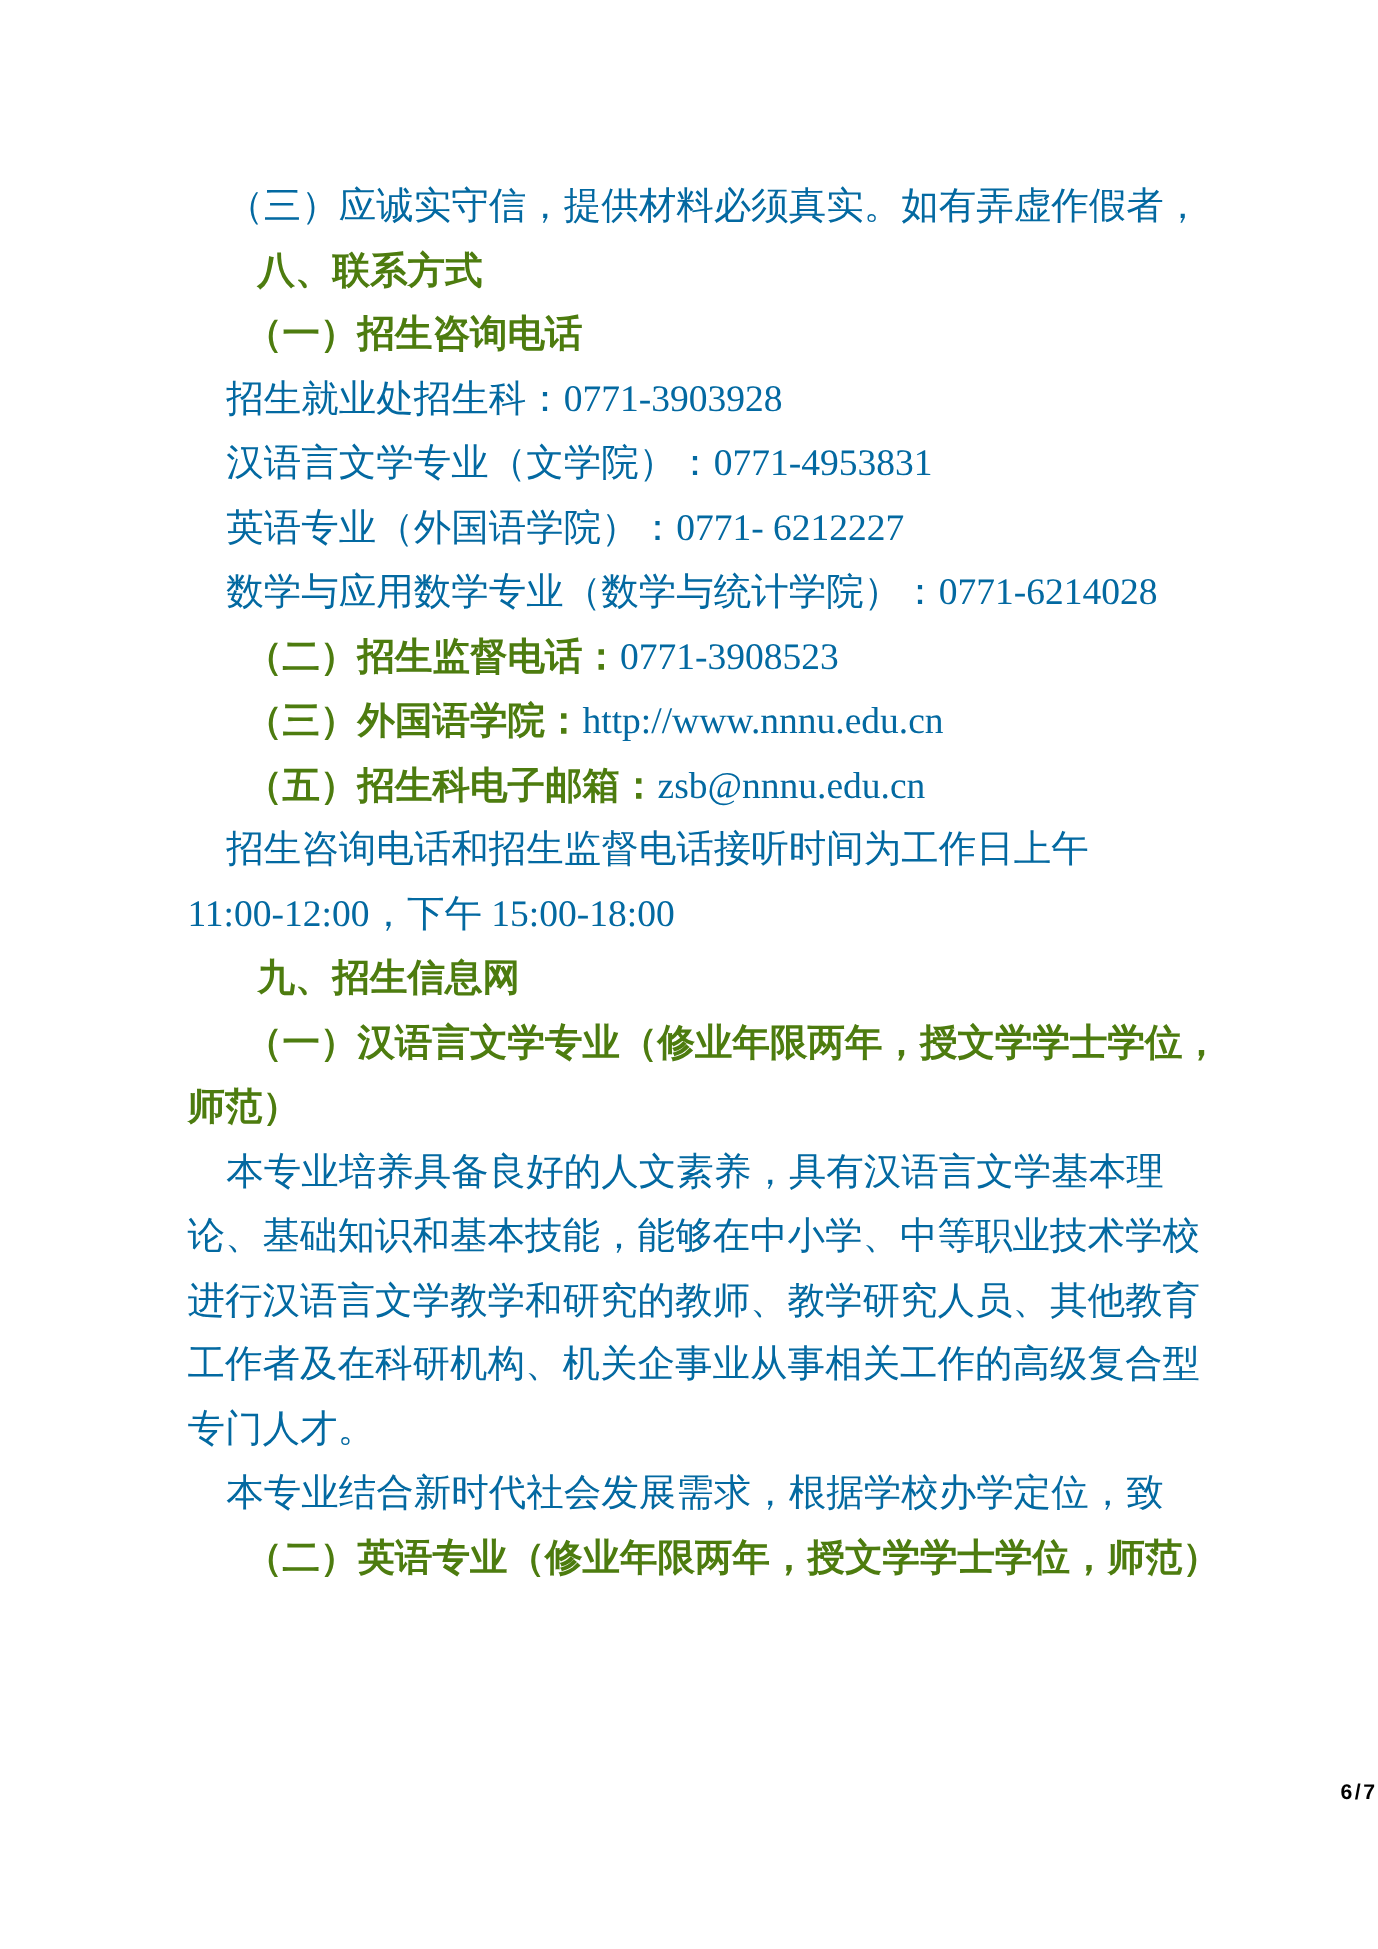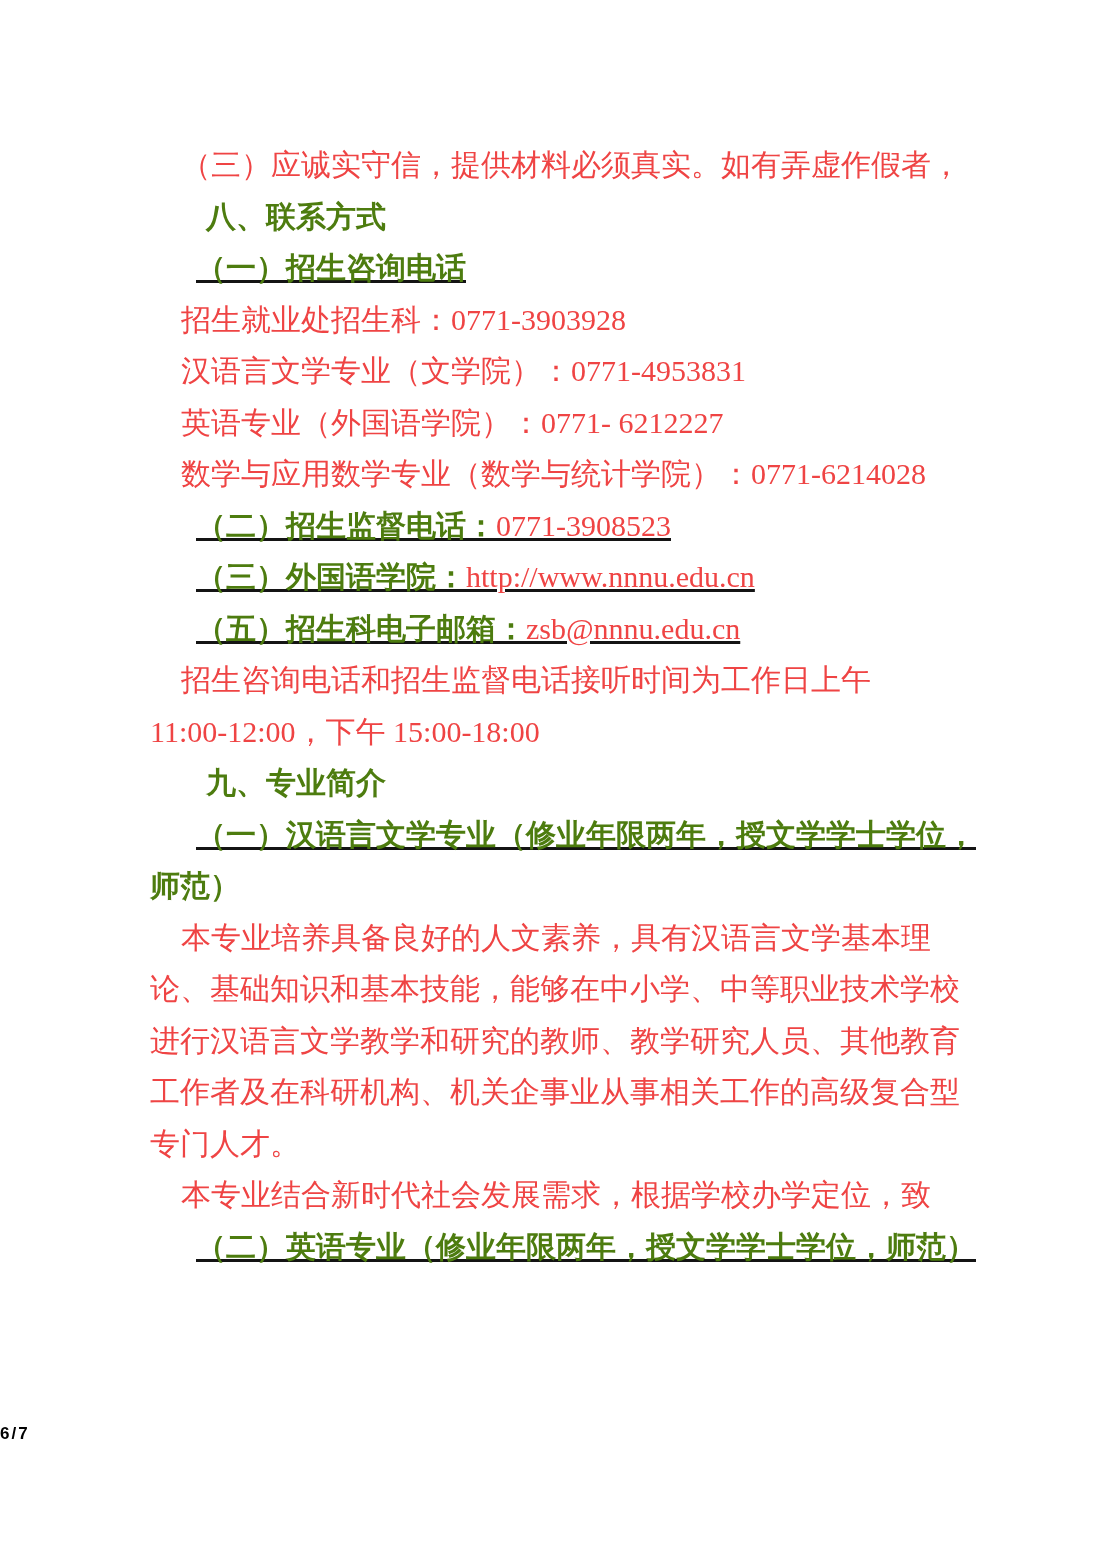--- a/index.html
+++ b/index.html
@@ -25,40 +25,40 @@
   .line {
     height: 51.5px;
     line-height: 51.5px;
     font-size: 30px;
     white-space: pre;
     color: #141414;
   }
   
   .ind-none    { padding-left: 0; }
   .ind-body    { padding-left: 31px; }
-  .ind-sub     { padding-left: 46px; text-decoration: underline; }
+  .ind-sub     { padding-left: 46px; }
   .ind-heading { padding-left: 56px; }
 
   .seg.regular {
     font-family: "Liberation Serif", serif;
     font-weight: 400;
-    color: #ef4444;
+    color: #0369a1;
   }
   .seg.bold {
     font-family: "Liberation Sans", sans-serif;
     font-weight: 700;
     color: #4d7c0f;
   }
   .footer {
     position: absolute;
     left: 0;
     right: 0;
     top: 1424px;
     height: 26px;
-    text-align: left;
+    text-align: right;
   }
   .footer .page-num {
     font-family: "Liberation Sans", sans-serif;
     font-weight: 700;
     font-size: 17px;
     letter-spacing: 2px;
     color: #000000;
   }
 </style>
 </head>
@@ -71,21 +71,21 @@
       <div class="line ind-sub"><span class="seg bold">（一）招生咨询电话</span></div>
       <div class="line ind-body"><span class="seg regular">招生就业处招生科：0771-3903928</span></div>
       <div class="line ind-body"><span class="seg regular">汉语言文学专业（文学院）：0771-4953831</span></div>
       <div class="line ind-body"><span class="seg regular">英语专业（外国语学院）：0771- 6212227</span></div>
       <div class="line ind-body"><span class="seg regular">数学与应用数学专业（数学与统计学院）：0771-6214028</span></div>
       <div class="line ind-sub"><span class="seg bold">（二）招生监督电话：</span><span class="seg regular">0771-3908523</span></div>
       <div class="line ind-sub"><span class="seg bold">（三）外国语学院：</span><span class="seg regular">http://www.nnnu.edu.cn</span></div>
       <div class="line ind-sub"><span class="seg bold">（五）招生科电子邮箱：</span><span class="seg regular">zsb@nnnu.edu.cn</span></div>
       <div class="line ind-body"><span class="seg regular">招生咨询电话和招生监督电话接听时间为工作日上午</span></div>
       <div class="line ind-none"><span class="seg regular">11:00-12:00，下午 15:00-18:00</span></div>
-      <div class="line ind-heading"><span class="seg bold">九、专业简介</span></div>
+      <div class="line ind-heading"><span class="seg bold">九、招生信息网</span></div>
       <div class="line ind-sub"><span class="seg bold">（一）汉语言文学专业（修业年限两年，授文学学士学位，</span></div>
       <div class="line ind-none"><span class="seg bold">师范）</span></div>
       <div class="line ind-body"><span class="seg regular">本专业培养具备良好的人文素养，具有汉语言文学基本理</span></div>
       <div class="line ind-none"><span class="seg regular">论、基础知识和基本技能，能够在中小学、中等职业技术学校</span></div>
       <div class="line ind-none"><span class="seg regular">进行汉语言文学教学和研究的教师、教学研究人员、其他教育</span></div>
       <div class="line ind-none"><span class="seg regular">工作者及在科研机构、机关企事业从事相关工作的高级复合型</span></div>
       <div class="line ind-none"><span class="seg regular">专门人才。</span></div>
       <div class="line ind-body"><span class="seg regular">本专业结合新时代社会发展需求，根据学校办学定位，致</span></div>
       <div class="line ind-sub"><span class="seg bold">（二）英语专业（修业年限两年，授文学学士学位，师范）</span></div>
     </main>

